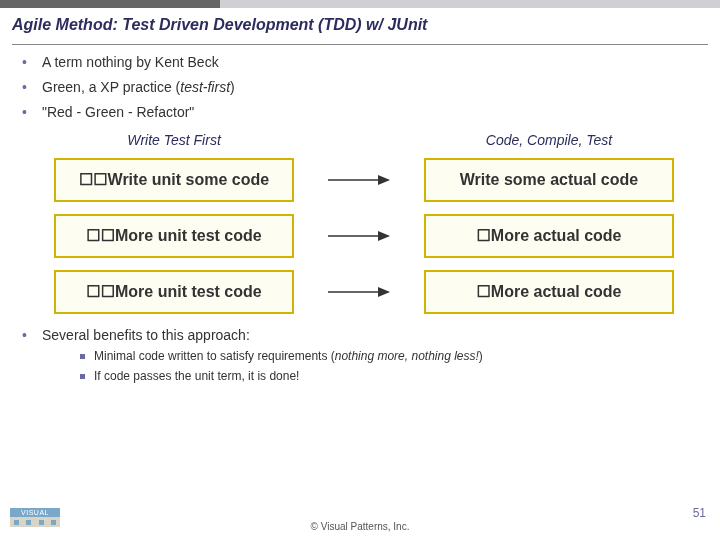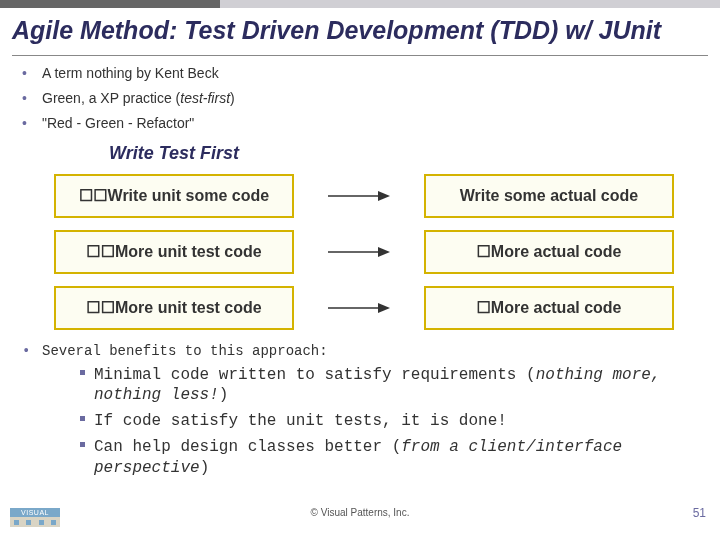--- a/index.html
+++ b/index.html
@@ -12,21 +12,21 @@
     color: #333;
   }
   .topbar {
     height: 8px;
     display: flex;
   }
   .topbar .dark { width: 220px; background: #666; }
   .topbar .light { flex: 1; background: #d0cfd4; }
 
   .title {
-    font-size: 25px;
+    font-size: 16px;
     font-weight: bold;
     font-style: italic;
     color: #2c2c5e;
     padding: 8px 12px 10px 12px;
   }
   .title-underline {
     height: 1px;
     background: #888;
     margin: 0 12px 8px 12px;
   }
@@ -51,23 +51,23 @@
   .ital { font-style: italic; }
 
   .columns {
     display: flex;
     justify-content: space-between;
     align-items: flex-start;
     margin: 10px 0 4px 40px;
     width: 620px;
   }
   .col-head {
-    font-weight: bold;
+    font-weight: normal;
     font-style: italic;
-    font-size: 18px;
+    font-size: 14px;
     color: #2c2c5e;
     text-align: center;
     width: 240px;
     margin-bottom: 6px;
   }
   .col-head.right { width: 250px; }
 
   .rows { margin-left: 40px; width: 620px; }
   .row {
     display: flex;
@@ -94,21 +94,21 @@
     justify-content: center;
   }
 
   ul.sub {
     list-style: none;
     margin: 4px 0 0 34px;
   }
   ul.sub li {
     position: relative;
     padding-left: 18px;
-    font-size: 16px;
+    font-size: 12px;
     margin-bottom: 5px;
     line-height: 1.3;
   }
   ul.sub li::before {
     content: "";
     position: absolute;
     left: 4px;
     top: 5px;
     width: 5px;
     height: 5px;
@@ -140,21 +140,21 @@
   .logo .bot {
     background: #d9d4c4;
     height: 10px;
     display:flex;
     align-items:center;
     justify-content:space-around;
   }
   .logo .bot span{ width:5px;height:5px;background:#7aa8c9; display:inline-block;}
   .copy {
     position: absolute;
-    bottom: 16px;
+    bottom: 2px;
     left: 50%;
     transform: translateX(-50%);
     font-size: 10px;
     color: #555;
   }
   .pagenum {
     position: absolute;
     right: 14px;
     bottom: 14px;
     font-size: 12px;
@@ -179,20 +179,21 @@
     <li>A term nothing by Kent Beck</li>
     <li>
       <span>Green, a XP practice (</span><span class="ital">test-first</span><span>)</span>
     </li>
     <li>"Red - Green - Refactor"</li>
   </ul>
 
   <div class="columns">
     <div class="col-head">Write Test First</div>
     <div style="flex:1"></div>
+    <div class="col-head right">Code, Compile, Test</div>
   </div>
 
   <div class="rows">
     <div class="row">
       <div class="box">
         <span class="sq">☐☐</span>
           <span>Write unit some code</span>
       </div>
       <div class="arrowcell">
         <svg width="70" height="18">
@@ -234,31 +235,28 @@
           <polygon points="54,4 66,9 54,14" fill="#333"></polygon>
         </svg>
       </div>
       <div class="box right">
         <span class="sq">☐</span>
           <span>More actual code</span>
       </div>
     </div>
   </div>
 
-  <ul class="main" style="margin-top:6px;font-family:Liberation Mono, monospace;">
+  <ul class="main" style="margin-top:6px;">
     <li>
       <span>Several benefits to this approach:</span>
       <ul class="sub">
         <li>
           <span>Minimal code written to satisfy requirements (</span><span class="ital">nothing more, nothing less!</span><span>)</span>
         </li>
-        <li>If code satisfy the unit tests, it is done!</li>
-        <li>
-          <span>Can help design classes better (</span><span class="ital">from a client/interface perspective</span><span>)</span>
-        </li>
+        <li>If code passes the unit term, it is done!</li>
       </ul>
     </li>
   </ul>
 </div>
 
 <div class="footer">
   <div class="logo">
     <div class="top">VISUAL</div>
     <div class="bot">
         <span></span>

